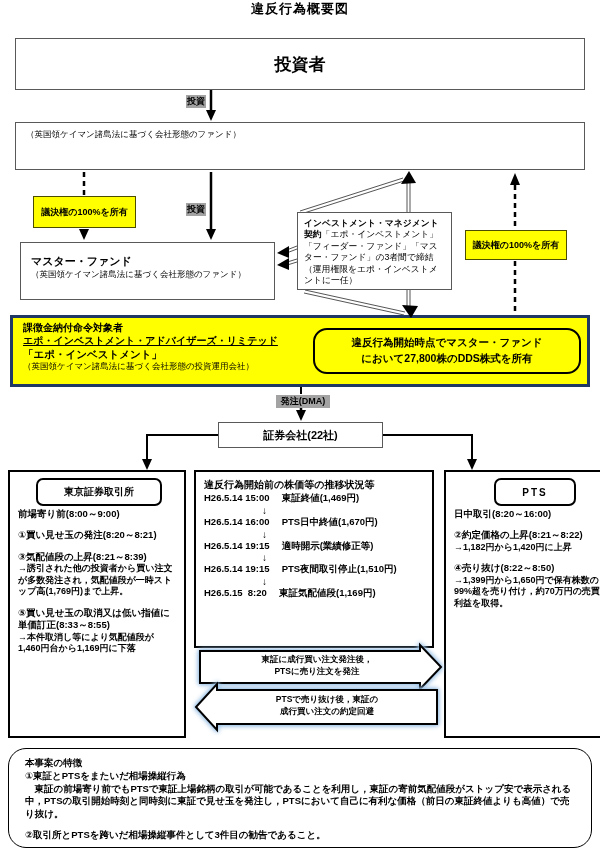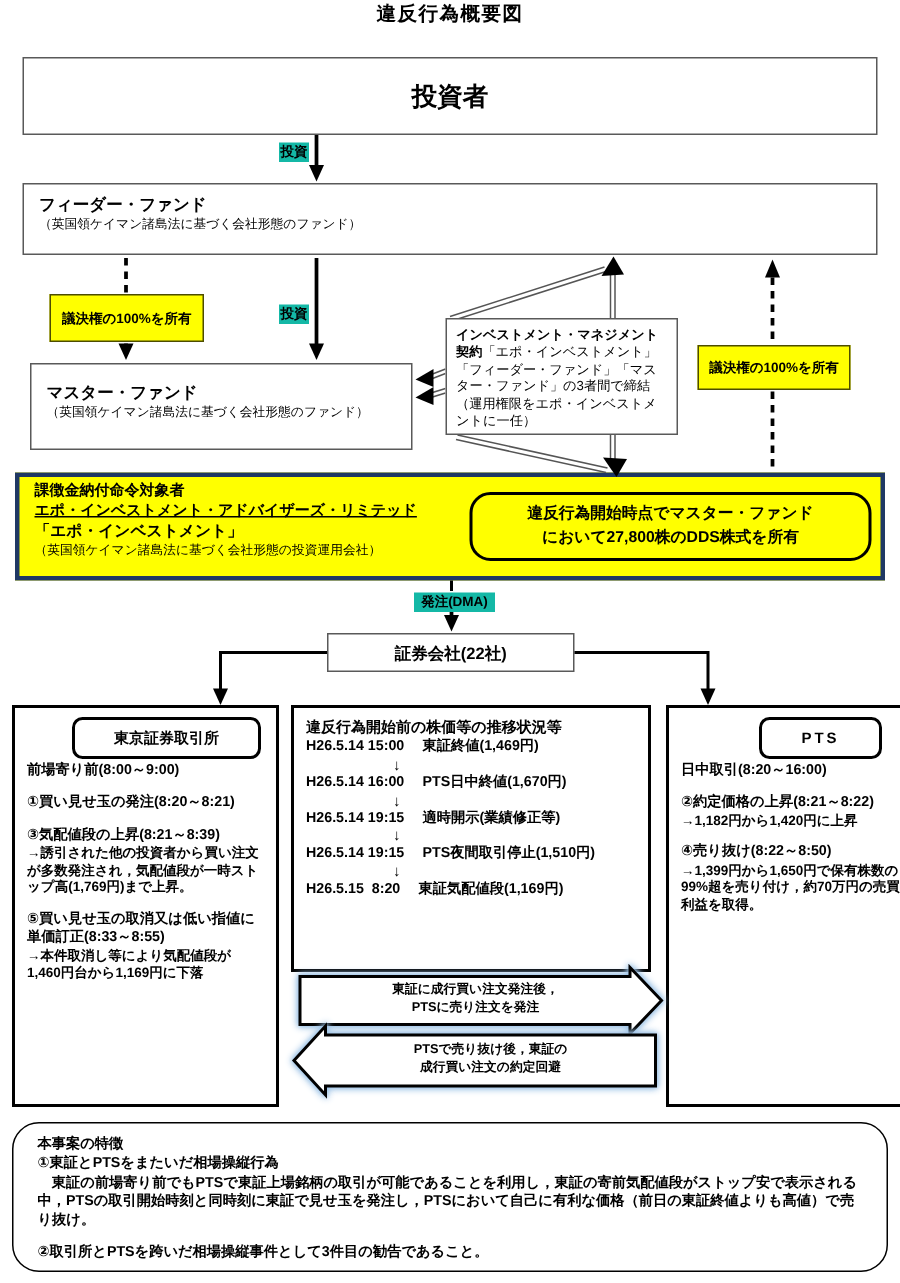--- a/index.html
+++ b/index.html
@@ -5,23 +5,23 @@
   html,body{margin:0;padding:0;background:#fff;}
   body{font-family:"Liberation Sans","DejaVu Sans",sans-serif;color:#000;}
   #canvas{position:relative;width:600px;height:855px;background:#fff;overflow:hidden;}
   .abs{position:absolute;box-sizing:border-box;}
   .box{position:absolute;box-sizing:border-box;background:#fff;border:1px solid #595959;}
   .thick{border:2.5px solid #000;}
   .yellow{background:#FFFF00;border:1px solid #4d4d00;}
   .center{display:flex;align-items:center;justify-content:center;text-align:center;}
   .b{font-weight:bold;}
   .title-sub{font-size:8.5px;font-weight:normal;}
-  .arrow-label{position:absolute;font-size:9px;font-weight:bold;background:#14b8a6;padding:0 1px;z-index:3;}
+  .arrow-label{position:absolute;font-size:9px;font-weight:bold;background:#a3a3a3;padding:0 1px;z-index:3;}
   .roundhdr{position:absolute;border:2px solid #000;border-radius:7px;background:#fff;
-            font-size:10px;font-weight:bold;display:flex;align-items:center;justify-content:center;margin-left:12px;}
+            font-size:10px;font-weight:bold;display:flex;align-items:center;justify-content:center;}
   .col-body{padding:0 8px;font-size:9px;line-height:1.3;}
   .item-head{font-size:9.5px;font-weight:bold;margin-top:9px;}
   .item-body{font-size:9px;font-weight:bold;}
   .tl-entry{font-size:9.5px;font-weight:bold;line-height:1.35;white-space:pre;}
   .tl-down{font-size:10px;font-weight:bold;margin-left:58px;line-height:1.1;}
   .glow{filter:drop-shadow(0 0 2.5px #9DC3E6) drop-shadow(0 0 1.5px #9DC3E6);}
   .flowtext{position:absolute;z-index:3;font-size:8.5px;font-weight:bold;text-align:center;line-height:1.4;}
   svg.overlay{position:absolute;left:0;top:0;z-index:2;pointer-events:none;}
   .zt{z-index:3;}
 </style>
@@ -32,21 +32,20 @@
 
   <div class="abs b" style="left:0;top:6;width:600px;text-align:center;font-size:13px;letter-spacing:1px;">違反行為概要図</div>
 
   <div class="box center" style="left:15px;top:38px;width:570px;height:52px;font-size:17px;font-weight:600;">
     <span>投資者</span>
   </div>
 
   <div class="arrow-label" style="left:186px;top:95px;">投資</div>
 
   <div class="box" style="left:15px;top:122px;width:570px;height:48px;padding:6px 10px;">
-    <div class="b" style="font-size:11px;">フィーダー・ファンド</div>
     <div class="title-sub">（英国領ケイマン諸島法に基づく会社形態のファンド）</div>
   </div>
 
   <div class="abs yellow center zt" style="left:33px;top:196px;width:103px;height:32px;font-size:9px;font-weight:bold;">
     <span>議決権の100%を所有</span>
   </div>
 
   <div class="arrow-label" style="left:186px;top:203px;">投資</div>
 
   <div class="abs yellow center zt" style="left:465px;top:230px;width:102px;height:30px;font-size:9px;font-weight:bold;">

